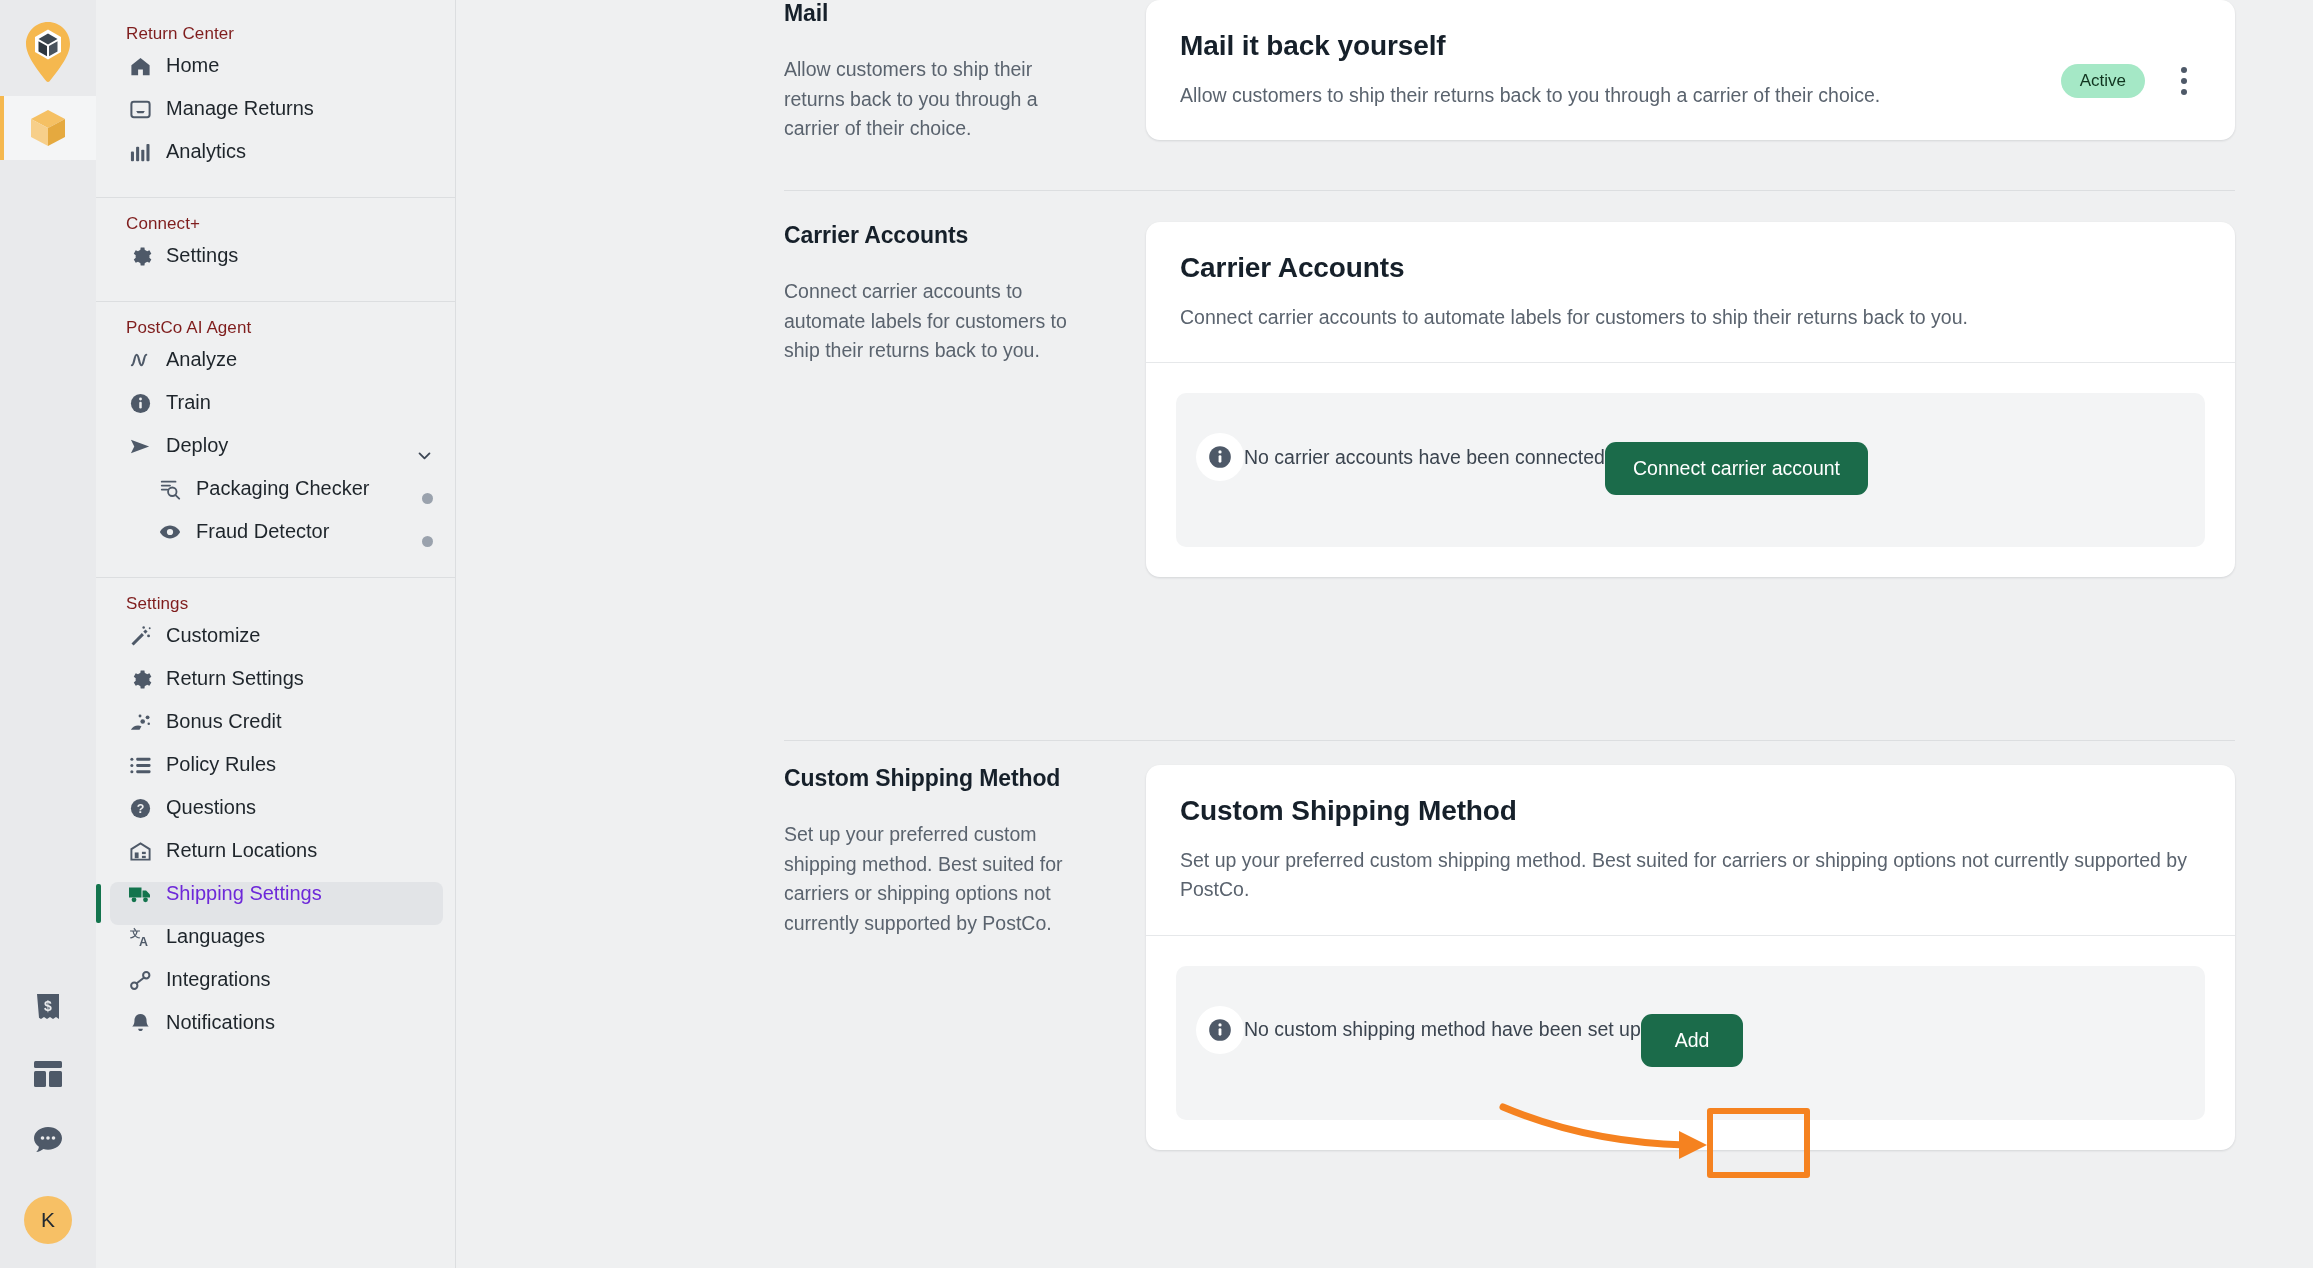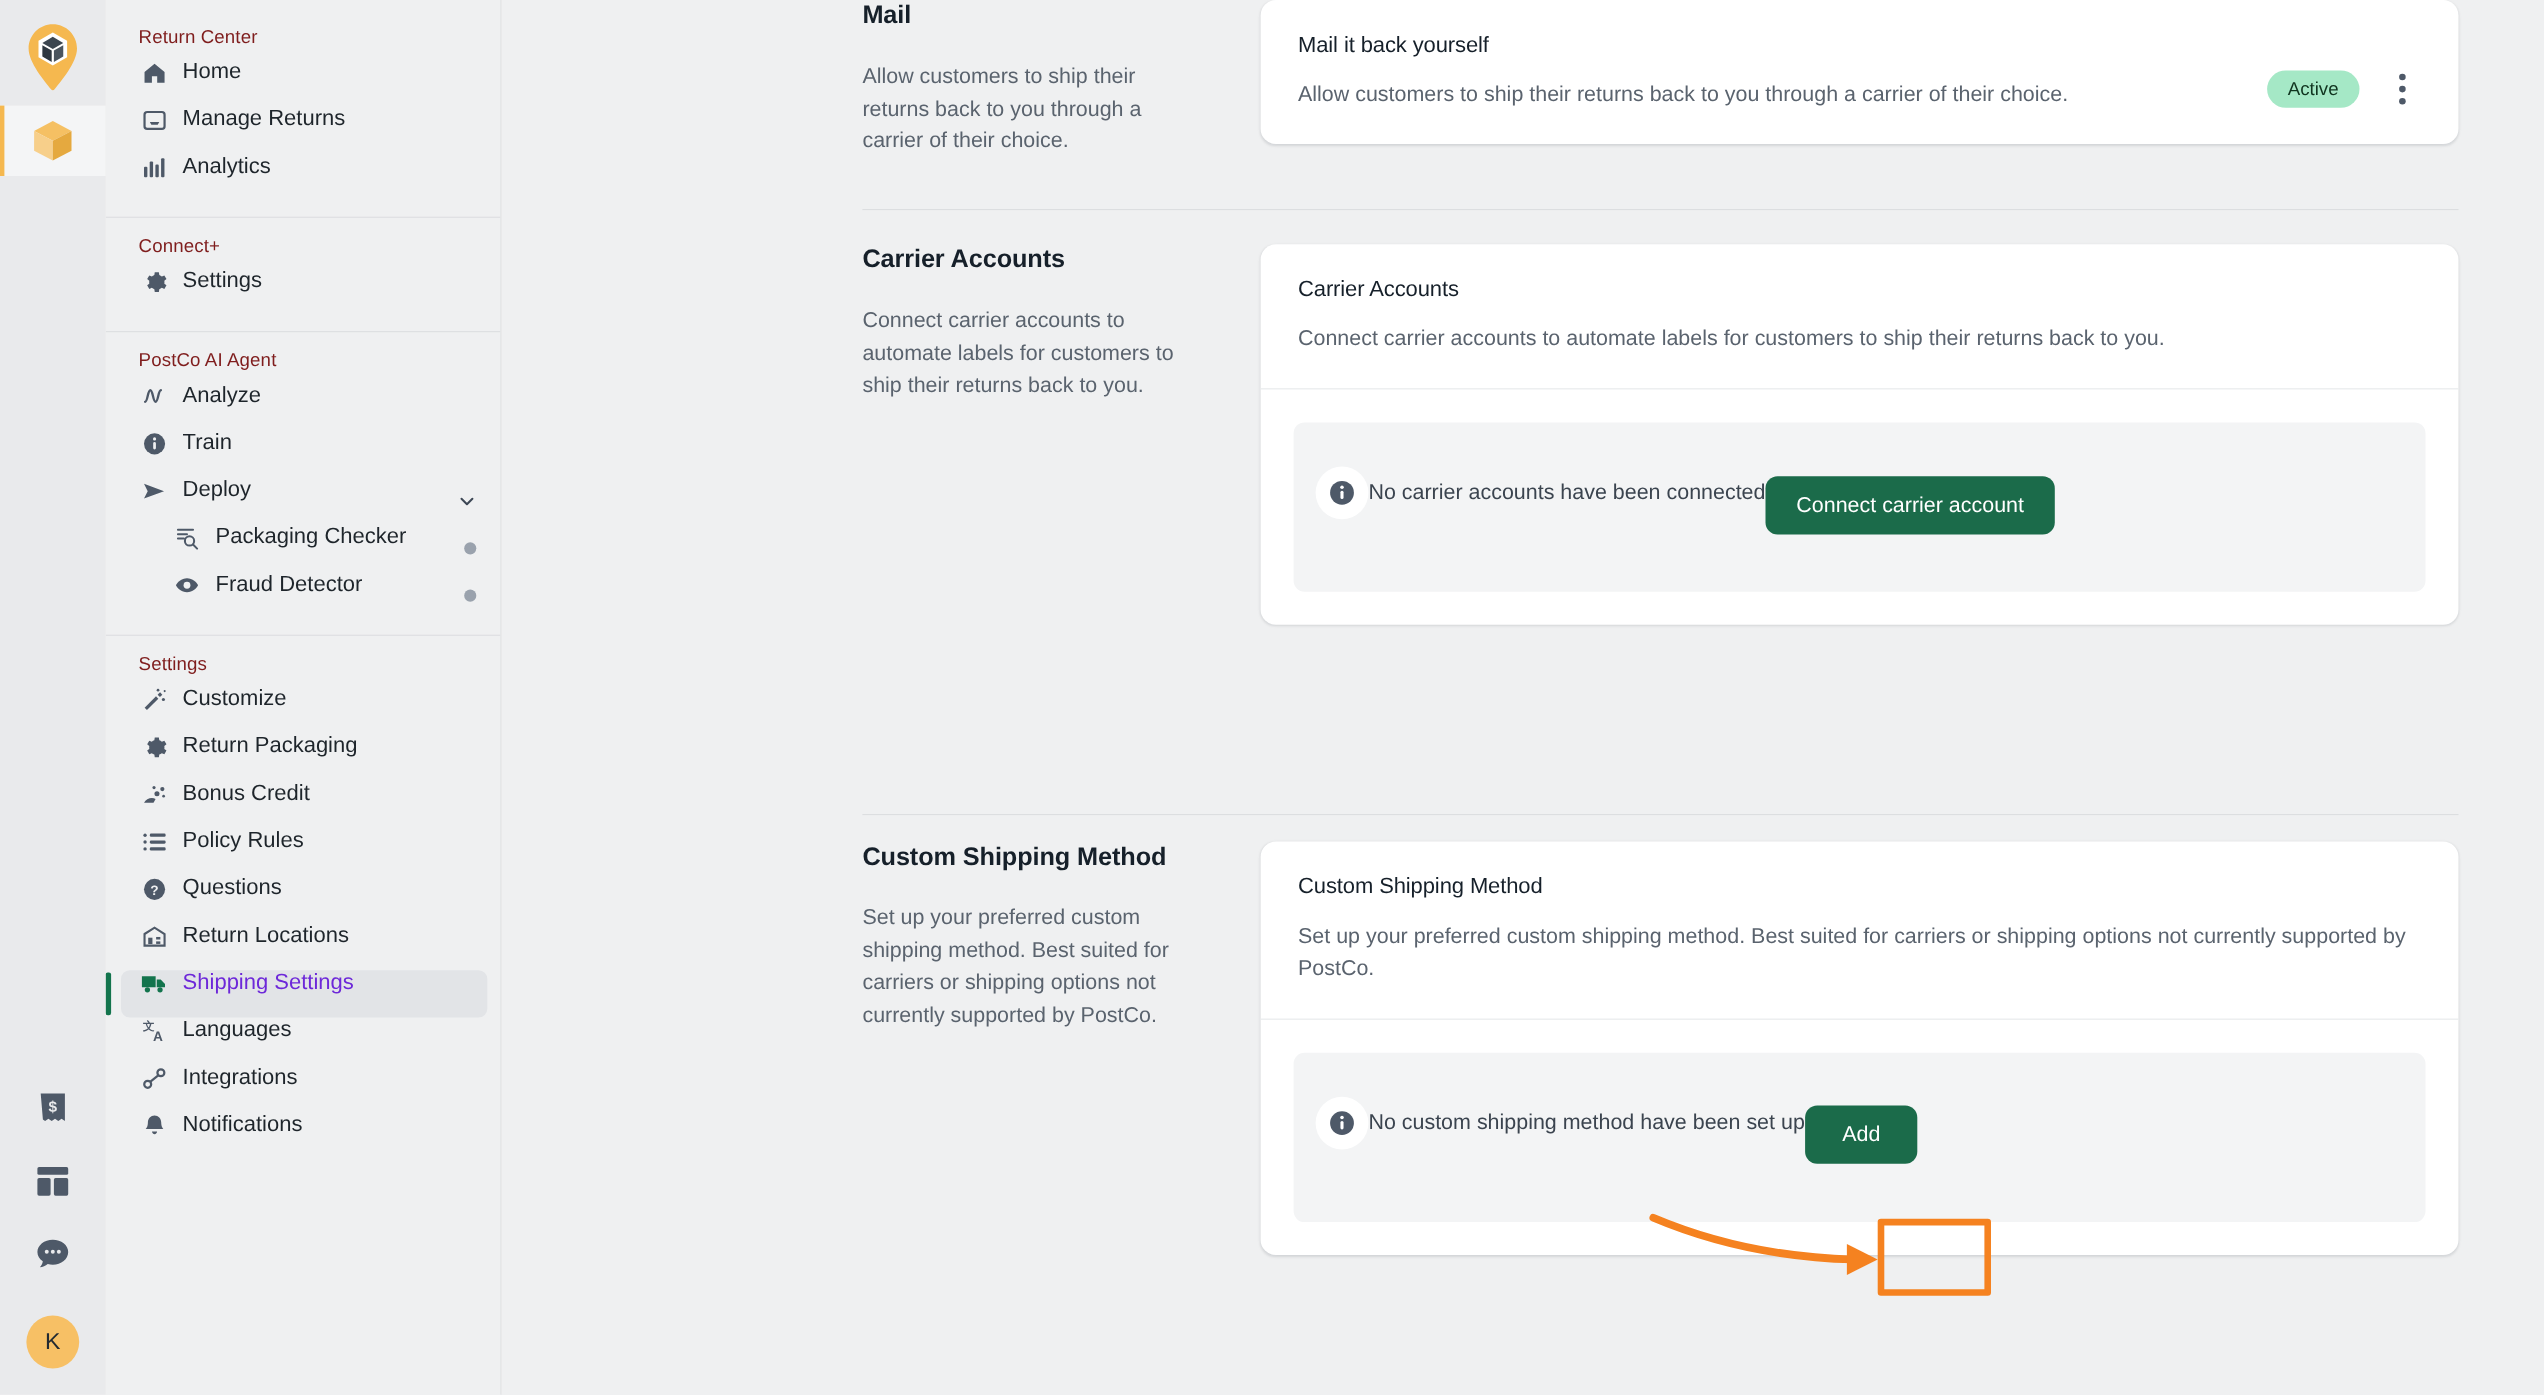--- a/index.html
+++ b/index.html
@@ -99,21 +99,21 @@
   .sec-right { flex: 1 1 auto; padding-right: 78px; }
 
   .card {
     background: #ffffff; border-radius: 14px;
     box-shadow: 0 1px 3px rgba(16,24,40,.07), 0 1px 2px rgba(16,24,40,.05);
     overflow: hidden;
   }
   .card-head { padding: 30px 34px 30px 34px; display: flex; align-items: flex-start; }
   .card-head .txt { flex: 1 1 auto; }
   .card-head h3 {
-    font-size: 20px; font-weight: 400; color: #16202a; margin-bottom: 19px;
+    font-size: 28px; font-weight: 700; color: #16202a; margin-bottom: 19px;
     letter-spacing: -.1px;
   }
   .card-head p { font-size: 19.5px; color: #5a636e; line-height: 1.5; }
   .badge {
     background: #a5e8c6; color: #10341f;
     font-size: 17px; border-radius: 999px;
     padding: 7px 19px; margin: 34px 0 0 26px; white-space: nowrap;
   }
   .kebab {
     margin: 34px 0 0 22px; width: 34px; height: 34px; cursor: pointer;
@@ -328,21 +328,21 @@
         </span>
         <span class="label">Customize</span>
       </div>
 
       <div class="nav-item">
         <span class="nav-ico">
           <svg width="23" height="23" viewBox="0 0 24 24" fill="#4e5968">
             <path d="M12 8.2A3.8 3.8 0 1 0 12 15.8 3.8 3.8 0 0 0 12 8.2zm9.3 5.2.1-1.4-.1-1.4 2-1.6-2-3.4-2.4 1a8 8 0 0 0-2.4-1.4l-.4-2.6h-3.9l-.4 2.6a8 8 0 0 0-2.4 1.4l-2.4-1-2 3.4 2 1.6-.1 1.4.1 1.4-2 1.6 2 3.4 2.4-1a8 8 0 0 0 2.4 1.4l.4 2.6h3.9l.4-2.6a8 8 0 0 0 2.4-1.4l2.4 1 2-3.4z"></path>
           </svg>
         </span>
-        <span class="label">Return Packaging</span>
+        <span class="label">Return Settings</span>
       </div>
 
       <div class="nav-item">
         <span class="nav-ico">
           <svg width="23" height="23" viewBox="0 0 24 24" fill="#4e5968">
             <path d="M2 19.5c2-4 7.5-5.5 11-3.5l-2 3.5z"></path>
               <circle cx="14.3" cy="11" r="2.4"></circle>
             <circle cx="19.4" cy="6.6" r="2"></circle>
               <circle cx="11.5" cy="5.2" r="1.5"></circle>
               <circle cx="20.6" cy="13.4" r="1.3"></circle>

